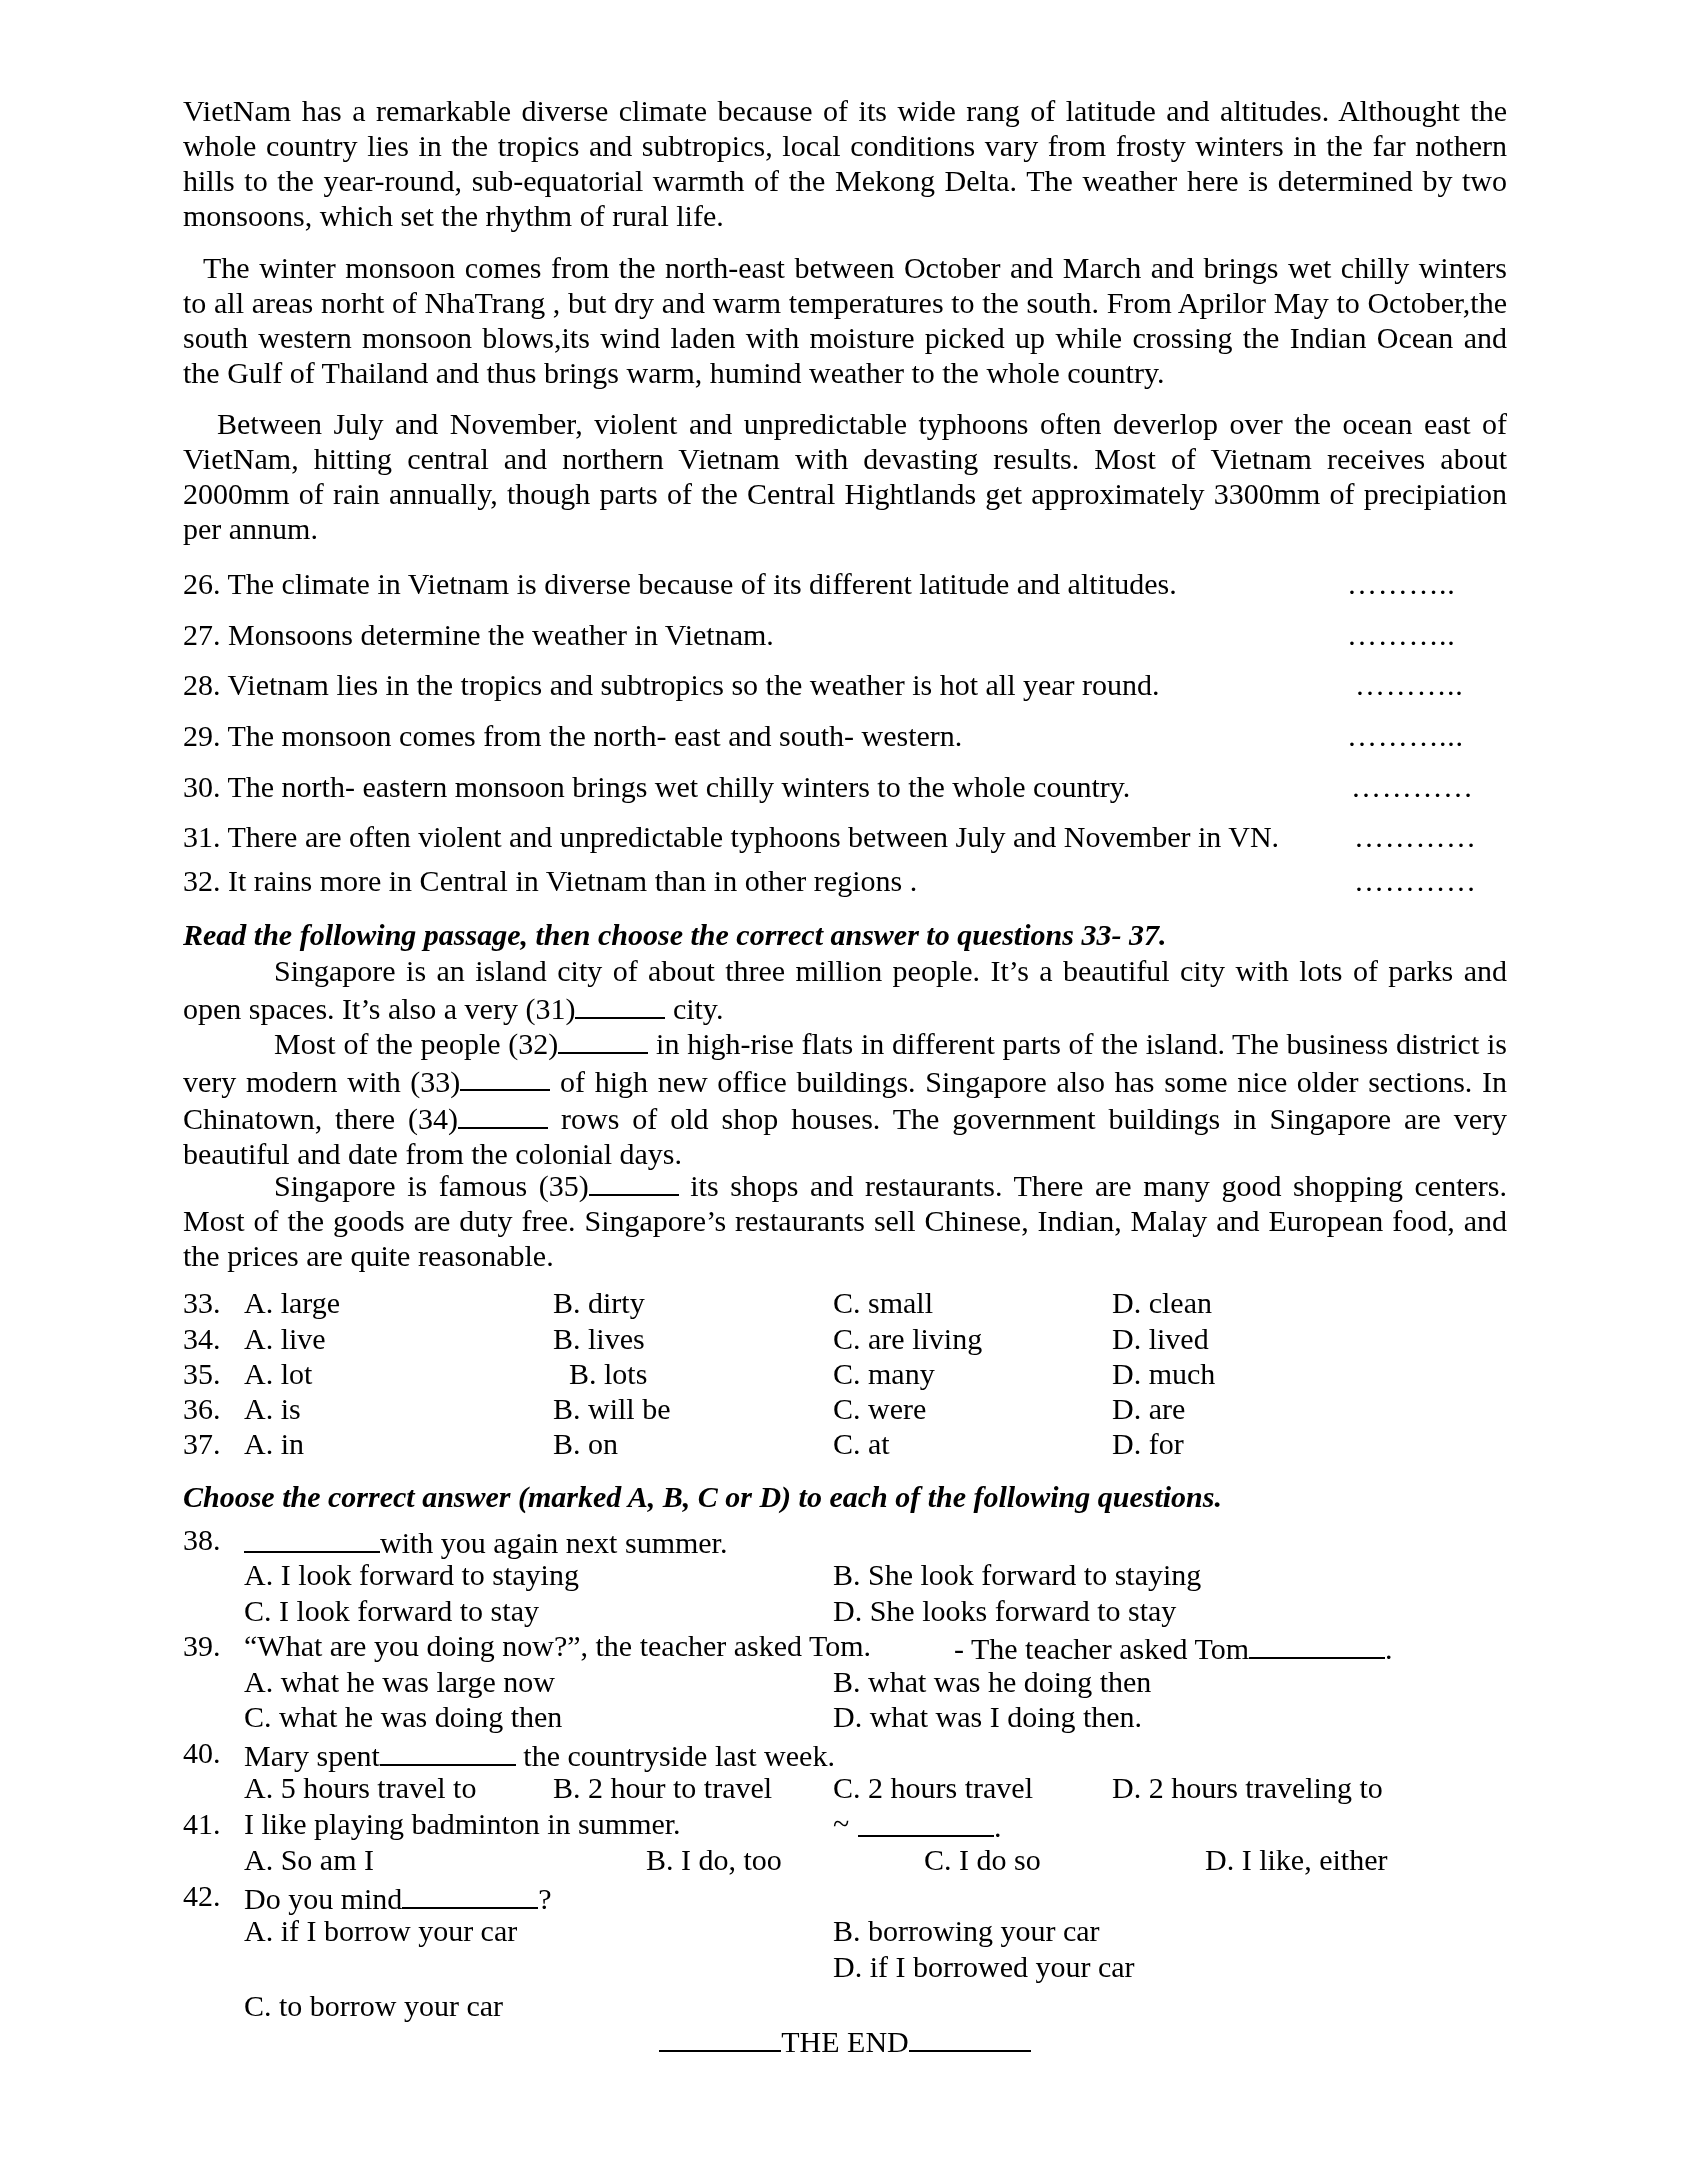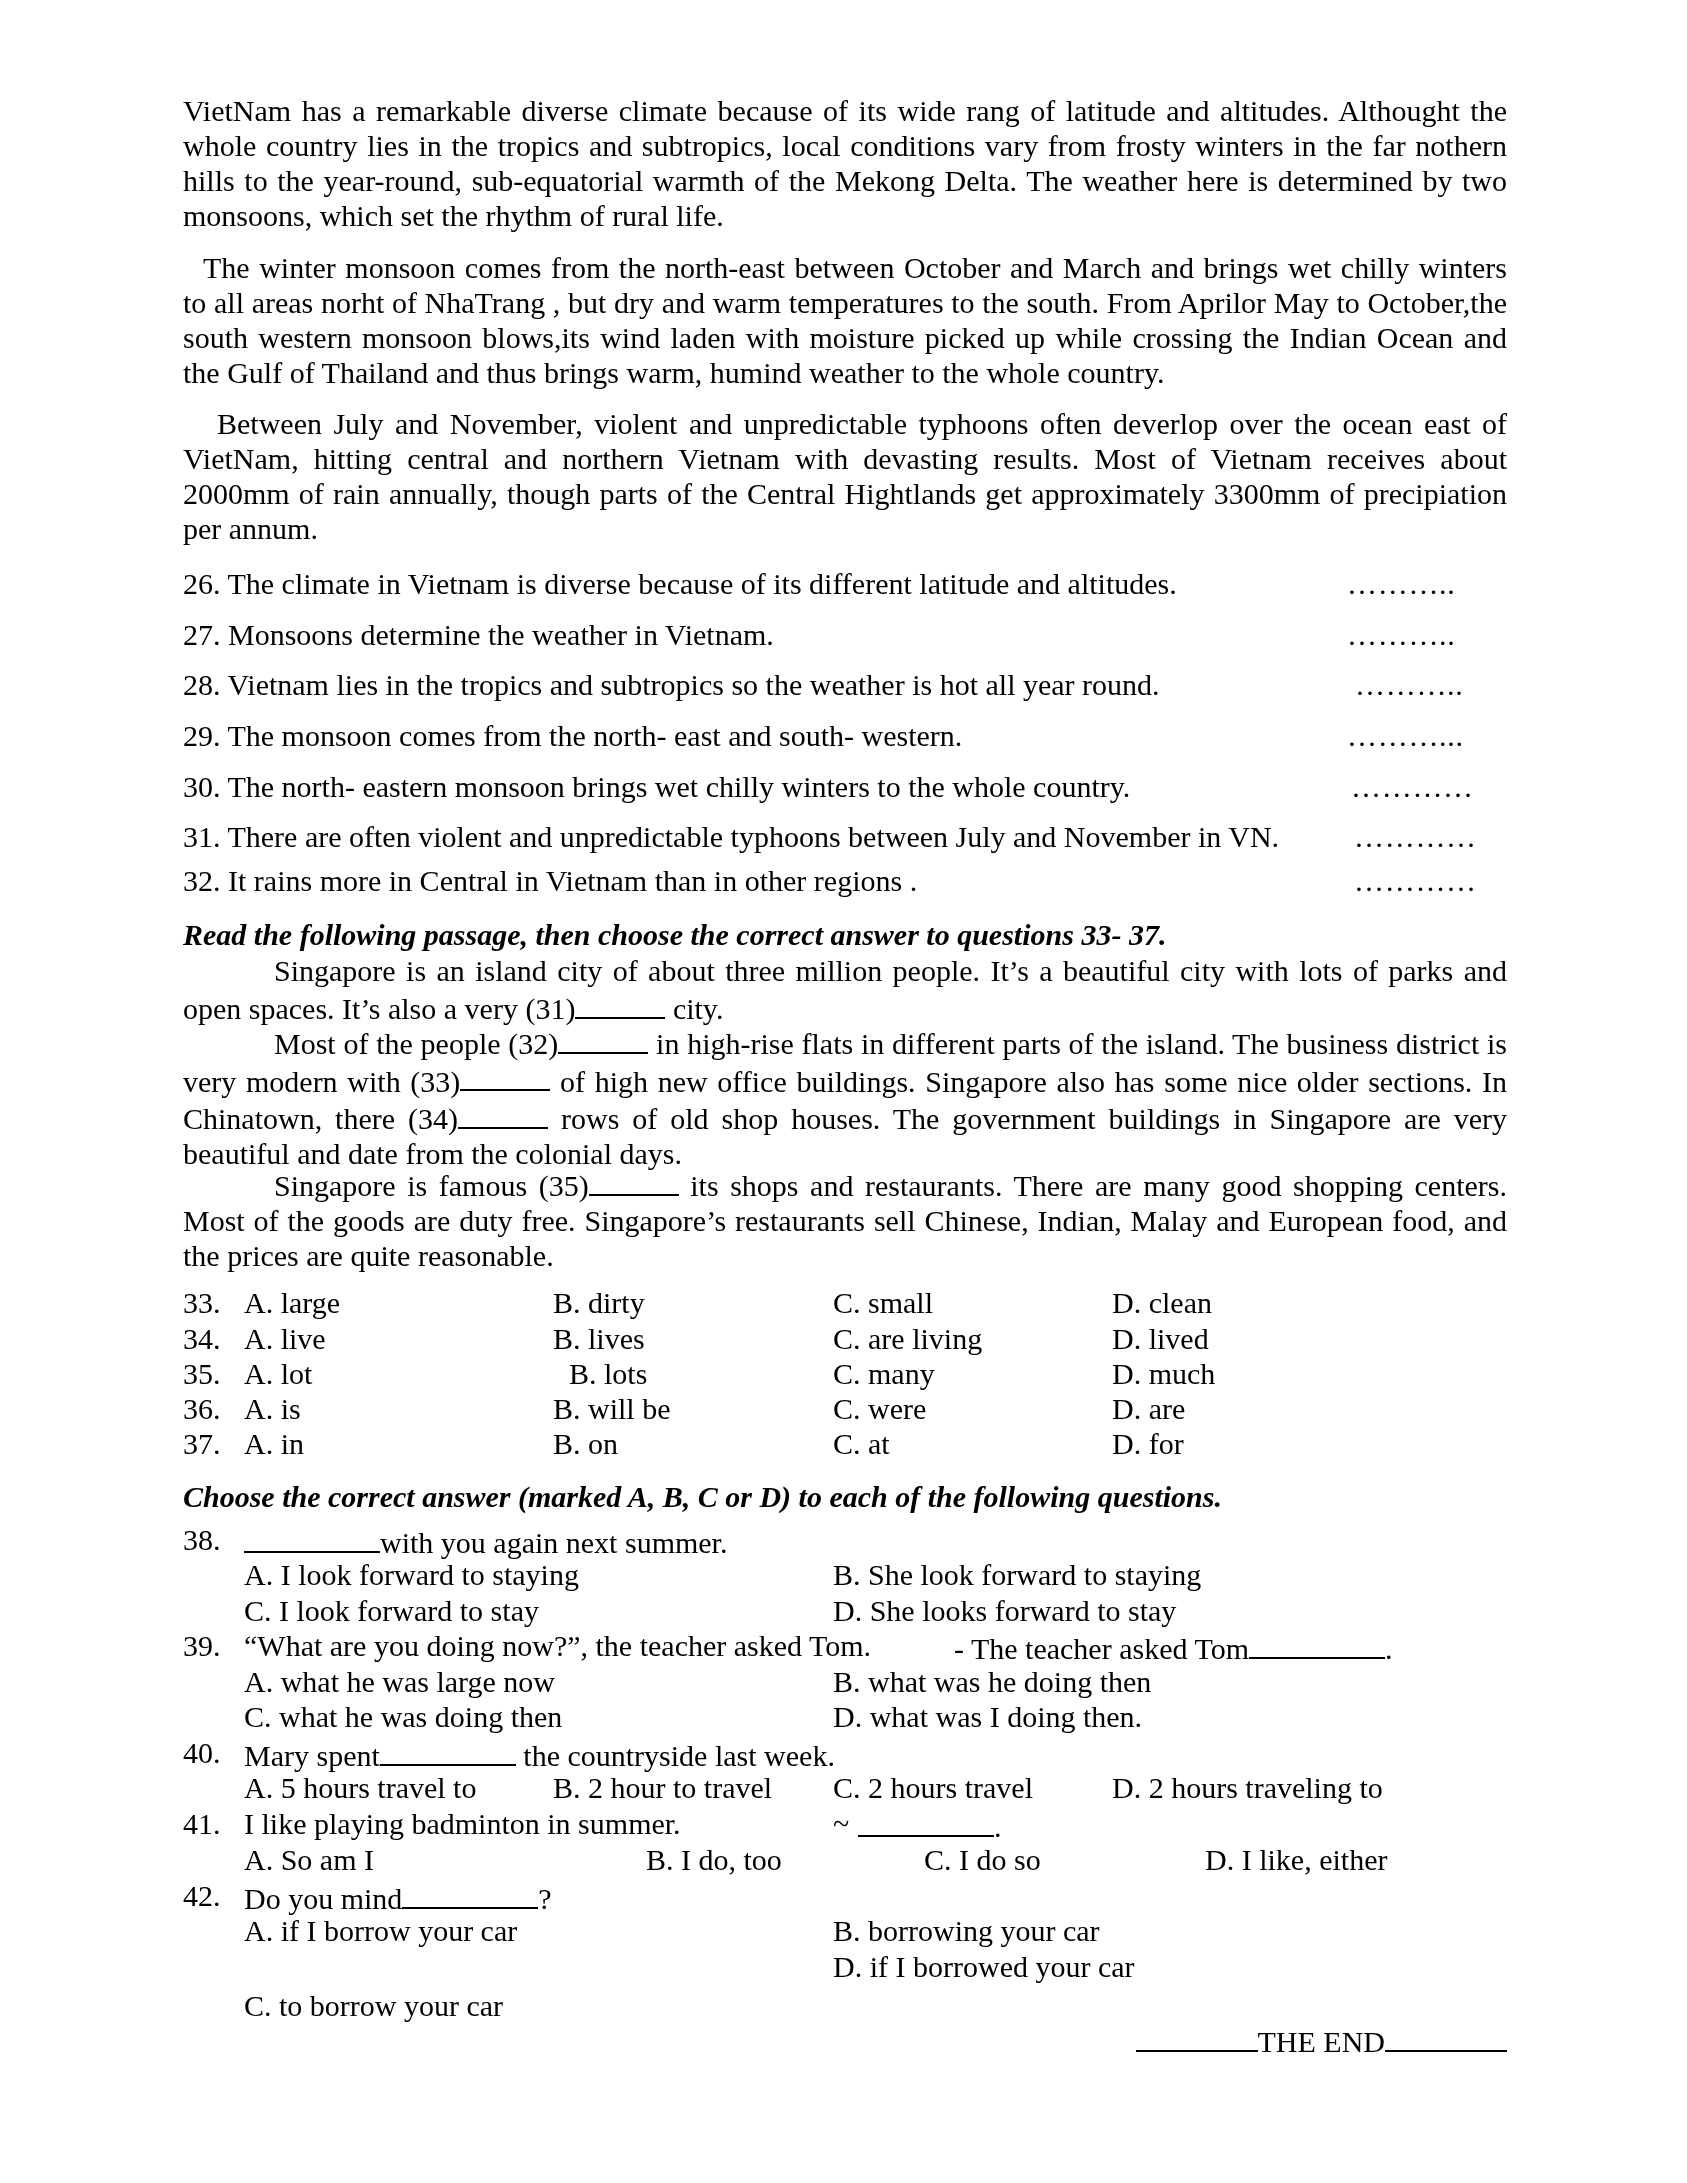--- a/index.html
+++ b/index.html
@@ -13,21 +13,21 @@
   .tf-row .dots { position: absolute; left: 1164px; letter-spacing: 0.7px; }
   .heading { position: absolute; left: 0; font-weight: bold; font-style: italic; white-space: nowrap; line-height: 36px; }
   .indent { display: inline-block; width: 91px; }
   .blank { display: inline-block; border-bottom: 2px solid #000; height: 0.95em; vertical-align: baseline; }
   .b6 { width: 90px; }
   .b9 { width: 136px; }
   .opt-row { position: absolute; left: 0; width: 1324px; height: 36px; line-height: 36px; white-space: nowrap; }
   .opt-row span { position: absolute; }
   .q-row { position: absolute; left: 0; width: 1324px; height: 36px; line-height: 36px; white-space: nowrap; }
   .q-row span { position: absolute; }
-  .end-line { position: absolute; left: 0; width: 1324px; text-align: right; line-height: 36px; white-space: nowrap; }
+  .end-line { position: absolute; left: 0; width: 1324px; text-align: center; line-height: 36px; white-space: nowrap; }
 </style>
 </head>
 <body>
 
 <div class="page">
 
   <p class="para last-left" style="top:93px;">VietNam has a remarkable diverse climate because of its wide rang of latitude and altitudes. Althought the whole country lies in the tropics and subtropics, local conditions vary from frosty winters in the far nothern hills to the year-round, sub-equatorial warmth of the Mekong Delta. The weather here is determined by two monsoons, which set the rhythm of rural life.</p>
   <p class="para last-left" style="top:250px; text-indent:20px;">The winter monsoon comes from the north-east between October and March and  brings wet chilly winters to all areas norht of NhaTrang , but dry and warm temperatures to the south. From Aprilor May to October,the south western monsoon blows,its wind laden with moisture picked up while crossing the Indian Ocean and the Gulf of  Thailand and thus brings warm, humind weather to the whole country.</p>
   <p class="para last-left" style="top:406px; text-indent:34px;">Between July and November, violent and unpredictable typhoons often deverlop over the ocean east of VietNam, hitting central and northern Vietnam with devasting results. Most of Vietnam receives about 2000mm of rain annually, though parts of the Central Hightlands get approximately 3300mm of precipiation per annum.</p>
 

